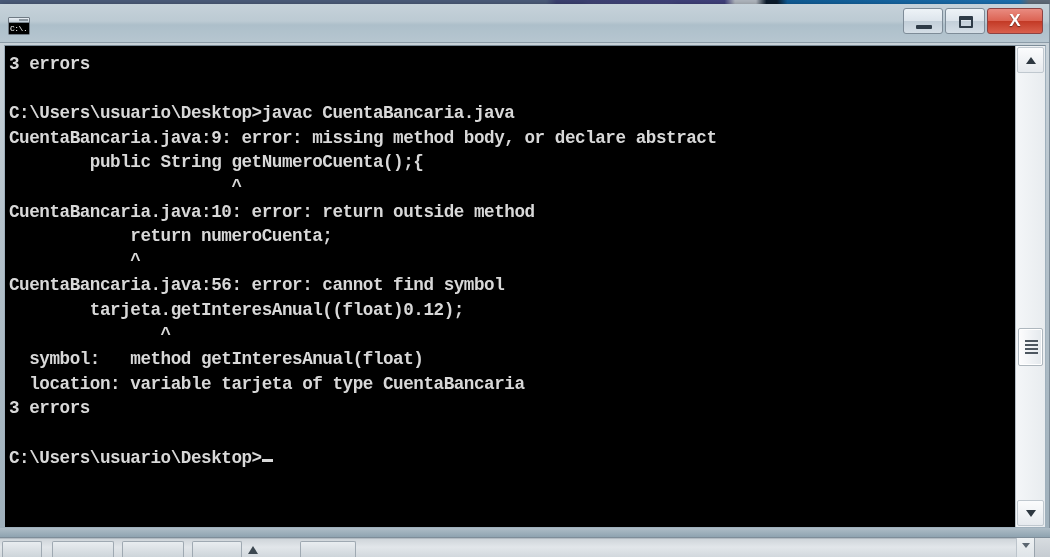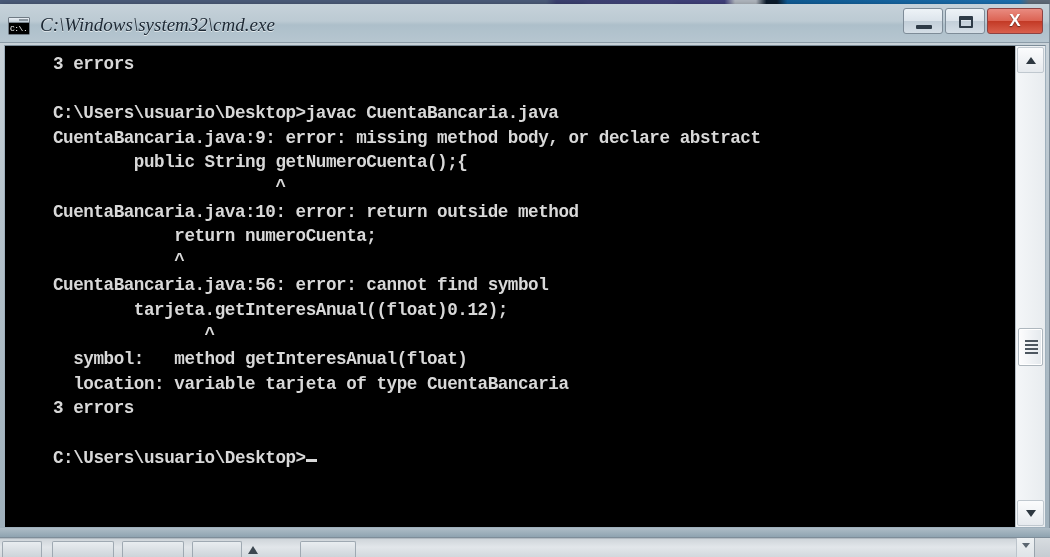--- a/index.html
+++ b/index.html
@@ -239,21 +239,20 @@
     background: #000;
     display: flex;
   }
 
   #console {
     position: relative;
     flex: 1 1 auto;
     background: #000000;
     overflow: hidden;
     padding: 6px 0 0 4px;
-    margin-left: 44px;
   }
 
   #console-text {
     font-family: "Liberation Mono", "DejaVu Sans Mono", monospace;
     font-size: 17.6px;
     line-height: 24.6px;
     color: #d8d8d8;
     white-space: pre;
     letter-spacing: -0.45px;
     font-weight: bold;
@@ -343,21 +342,20 @@
 
   <div id="cmd-window">
 
     <div id="titlebar">
 
       <div id="title-icon">
         <div class="bar"></div>
         <div class="screen">C:\.</div>
       </div>
 
-      <div id="title-text">C:\Windows\system32\cmd.exe</div>
 
       <div id="window-controls">
         <div class="wc">
           <span class="glyph-min"></span>
         </div>
         <div class="wc">
           <span class="glyph-max"></span>
         </div>
         <div class="wc close">
           <span class="glyph-close">X</span>

